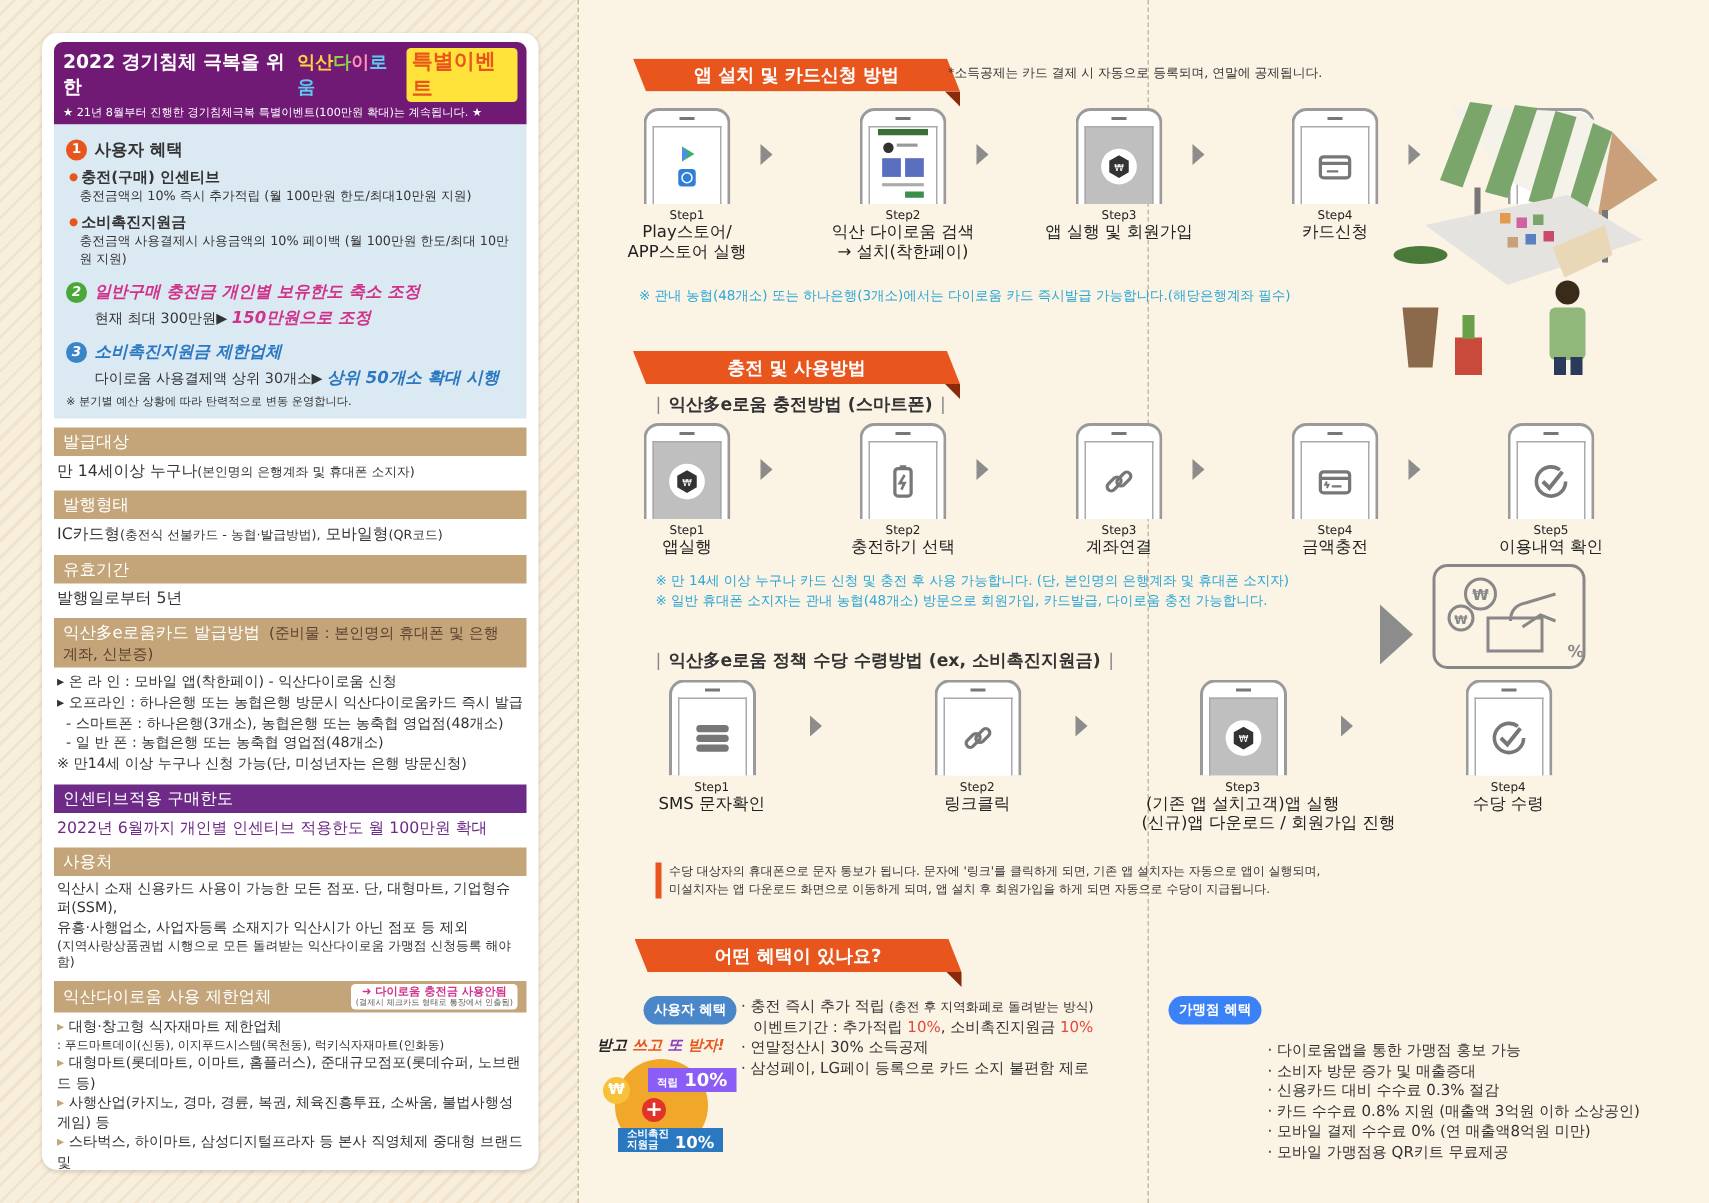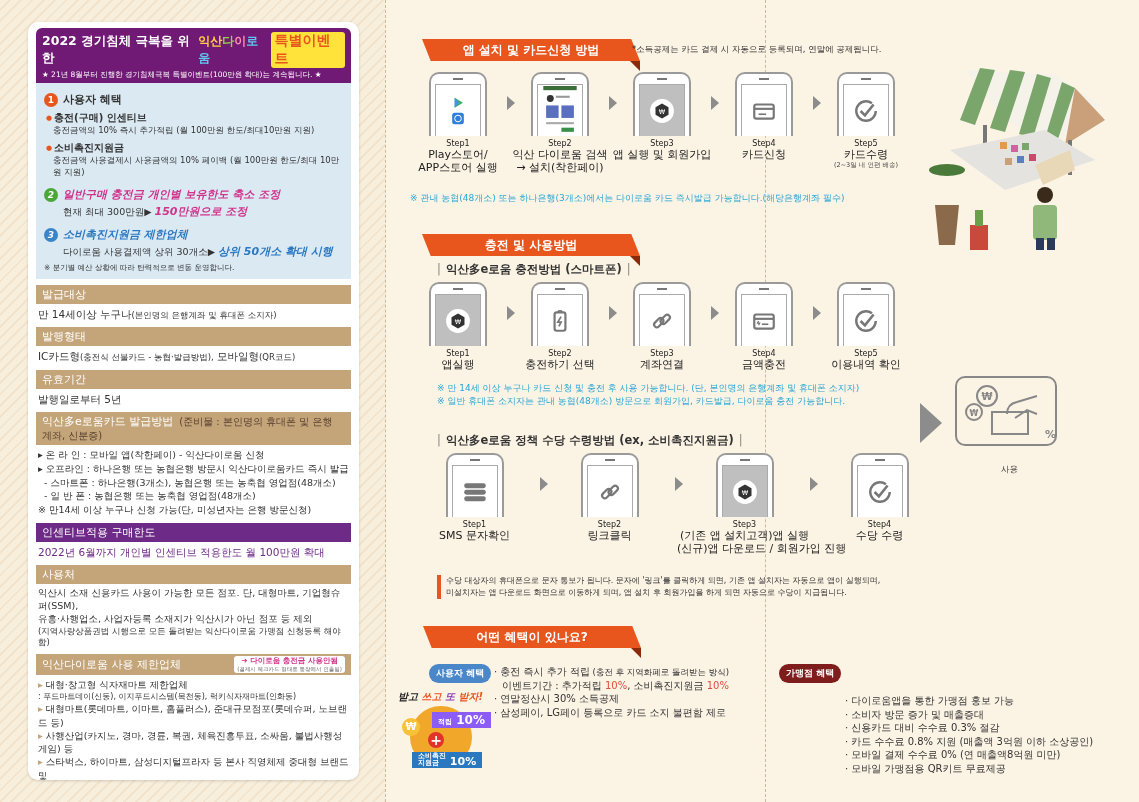--- a/index.html
+++ b/index.html
@@ -72,21 +72,21 @@
     display: flex; align-items: center; justify-content: center;
     background: #e8561e;
     clip-path: polygon(0 0, 96% 0, 100% 100%, 4% 100%);
   }
   .ribbon-fold { position: absolute; width: 0; height: 0; border-top: 10px solid #8a2a0a; border-left: 10px solid transparent; }
   .note-bar { position: absolute; font-size: 8.5px; color: #333; display: flex; align-items: flex-start; gap: 5px; line-height: 1.5; }
   .note-bar .bar { width: 4px; background: #e8561e; align-self: stretch; min-height: 12px; }
   .sub-title { position: absolute; font-size: 11.5px; font-weight: bold; color: #333; }
   .sub-title::before, .sub-title::after { content: "|"; color: #888; font-weight: normal; margin: 0 5px; }
 
-  .steps { position: absolute; display: flex; }
+  .steps { position: absolute; display: flex; gap: 42px; }
   .step { width: 102px; text-align: center; position: relative; }
   .phone {
     width: 58px; height: 64px; margin: 0 auto; border: 2px solid #9a9a9a; border-bottom: none;
     border-radius: 10px 10px 0 0; background: #fff; position: relative; padding: 10px 4px 0;
   }
   .phone::before { content: ""; position: absolute; top: 4px; left: 50%; width: 10px; height: 2px; margin-left: -5px; background: #777; }
   .screen { width: 100%; height: 100%; border: 1px solid #aaa; border-bottom: none; display: flex; align-items: center; justify-content: center; background: #fff; }
   .screen.gray { background: #bfbfbf; }
   .step-arrow { position: absolute; right: -6px; top: 24px; width: 0; height: 0; border-left: 8px solid #8c8c8c; border-top: 7px solid transparent; border-bottom: 7px solid transparent; }
   .step-num { font-size: 8px; margin-top: 3px; color: #222; }
@@ -94,21 +94,21 @@
   .step-note { font-size: 6.5px; color: #444; }
   .icon-svg { display: block; }
   .cyan-note { position: absolute; font-size: 9px; color: #2aa7d6; line-height: 1.4; }
 
   .big-arrow { position: absolute; width: 0; height: 0; border-left: 22px solid #8c8c8c; border-top: 20px solid transparent; border-bottom: 20px solid transparent; }
   .use-box { position: absolute; width: 102px; height: 70px; border: 2px solid #888; border-radius: 10px; background: #fbf3e4; }
   .use-label { position: absolute; font-size: 8.5px; color: #333; }
 
   .pill { position: absolute; color: #fff; font-size: 9px; font-weight: bold; padding: 3px 7px; border-radius: 10px; }
   .pill.blue { background: #4a87c9; }
-  .pill.orange { background: #7f1d1d; }
+  .pill.orange { background: #3b82f6; }
   .benefit-list { position: absolute; font-size: 10px; line-height: 1.35; color: #333; }
   .benefit-list .li::before { content: "· "; }
   .benefit-list .cont { margin-left: 8px; }
   .benefit-list .red { color: #e24b3b; }
   .benefit-list .sm { font-size: 8.5px; }
 
   .promo { position: absolute; }
   .promo-title { font-size: 10px; font-weight: bold; color: #222; font-style: italic; }
   .promo-title .o { color: #e8561e; } .promo-title .p { color: #8b3fb8; }
   .promo-green { position: absolute; background: #8b5cf6; color: #fff; font-weight: bold; font-size: 12px; padding: 1px 6px; }
@@ -321,21 +321,21 @@
           <svg class="icon-svg" width="26" height="26">
             <use href="#ico-check"></use>
           </svg>
         </div>
       </div>
     <div class="step-num">Step5</div>
     <div class="step-label">카드수령</div>
     <div class="step-note">(2~3일 내 인편 배송)</div>
   </div>
 </div>
-<div class="cyan-note" style="left:410px;top:192px">※ 관내 농협(48개소) 또는 하나은행(3개소)에서는 다이로움 카드 즉시발급 가능합니다.(해당은행계좌 필수)</div>
+<div class="cyan-note" style="left:426px;top:192px">※ 관내 농협(48개소) 또는 하나은행(3개소)에서는 다이로움 카드 즉시발급 가능합니다.(해당은행계좌 필수)</div>
 
 <svg style="position:absolute;left:925px;top:50px" width="200" height="200" viewBox="0 0 200 200">
   <polygon points="40,20 130,25 175,55 130,95 80,70" fill="#f5f2ea"></polygon>
   <polygon points="55,18 70,20 50,75 35,70" fill="#7aa56b"></polygon>
   <polygon points="85,20 100,22 80,82 65,78" fill="#7aa56b"></polygon>
   <polygon points="112,24 126,28 108,88 94,84" fill="#7aa56b"></polygon>
   <polygon points="137,32 150,38 132,92 120,88" fill="#7aa56b"></polygon>
   <polygon points="150,38 180,70 140,95" fill="#c9a07a"></polygon>
   <rect x="58" y="75" width="4" height="35" fill="#777"></rect>
   <rect x="143" y="90" width="4" height="35" fill="#777"></rect>

